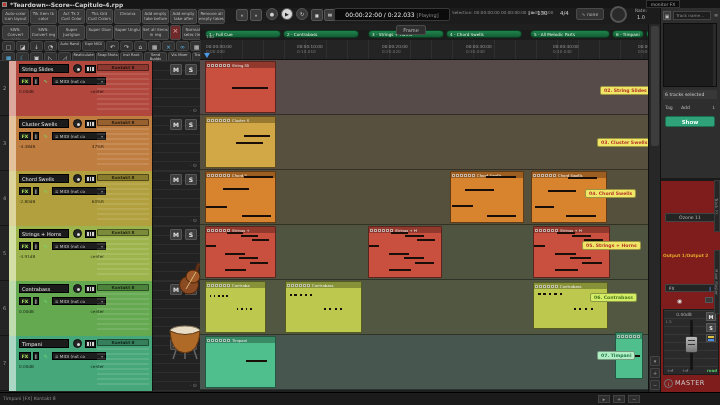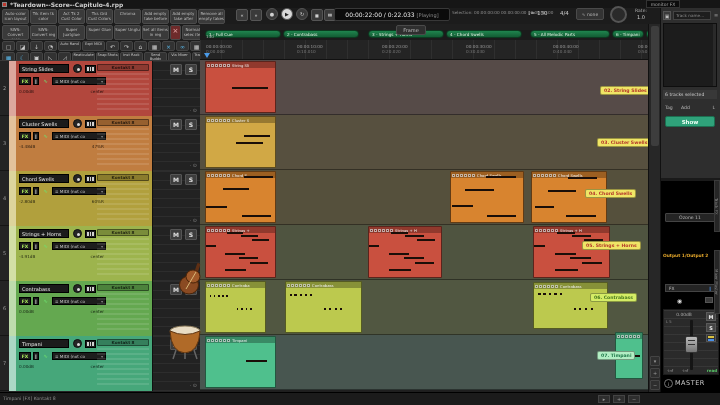--- a/index.html
+++ b/index.html
@@ -94,21 +94,21 @@
   #rp-search{position:absolute;left:11px;top:1px;width:38px;height:9px;background:#1e1e1e;border:1px solid #444;color:#8a8a8a;font-size:4.2px;line-height:8px;padding-left:2px;white-space:nowrap;overflow:hidden;}
   #rp-menu{position:absolute;left:51px;top:1px;width:6px;height:9px;color:#999;font-size:5px;line-height:9px;text-align:center;}
   #rp-list{position:absolute;left:2px;top:15px;width:54px;height:64px;background:#1c1c1c;border:1px solid #0e0e0e;}
   #rp-list .sb{position:absolute;right:0;top:0;width:3px;height:100%;background:#2a2a2a;}
   #rp-selected{position:absolute;left:2px;top:82px;width:54px;height:9px;background:#383838;color:#ccc;font-size:4.6px;line-height:9px;padding-left:2px;}
   #rp-tagrow{position:absolute;left:2px;top:95px;width:54px;height:9px;color:#bbb;font-size:4.6px;line-height:9px;}
   #rp-tag{position:absolute;left:2px;}#rp-add{position:absolute;left:18px;}#rp-l{position:absolute;right:2px;}
   #rp-show{position:absolute;left:4px;top:108px;width:50px;height:11px;background:#2fa27a;border:1px solid #1c6e50;border-radius:2px;color:#eafff4;font-size:5.5px;font-weight:bold;text-align:center;line-height:10px;}
   #rp-divider{position:absolute;left:0;top:170px;width:60px;height:3px;background:#1a1a1a;}
   
-  #master{position:absolute;left:0;top:173px;width:60px;height:211px;background:#000000;}
+  #master{position:absolute;left:0;top:173px;width:60px;height:211px;background:#7f1d1d;}
   #mx-fxslot{position:absolute;left:4px;top:32px;width:50px;height:9px;background:#242424;border:1px solid #444;color:#bbb;font-size:4.6px;text-align:center;line-height:8px;border-radius:1px;}
   #mx-output{position:absolute;left:2px;top:70px;width:48px;height:9px;color:#e0a42a;font-size:4.4px;font-weight:bold;line-height:9px;white-space:nowrap;overflow:hidden;}
   #mx-out-arrow{position:absolute;right:2px;top:70px;color:#e0a42a;font-size:5px;line-height:9px;}
   #mx-fxrow{position:absolute;left:4px;top:103px;width:50px;height:8px;background:#242424;border:1px solid #444;color:#bbb;font-size:4.4px;line-height:7px;padding-left:3px;}
   #mx-fxrow i{float:right;margin-right:2px;color:#4a90e8;font-style:normal;}
   #mx-hand{position:absolute;left:16px;top:116px;color:#ddd;font-size:6px;}
   #mx-cam{position:absolute;right:8px;top:116px;width:8px;height:6px;background:#3a3a3a;border:1px solid #555;}
   #mx-fader-zone{position:absolute;left:2px;top:128px;width:56px;height:66px;background:#2a2a2a;border:1px solid #1c1c1c;
     background-image:repeating-linear-gradient(rgba(255,255,255,0.06) 0 1px,transparent 1px 8px);}
   #mx-db{position:absolute;left:0;top:2px;width:40px;text-align:center;color:#aaa;font-size:4.4px;}

